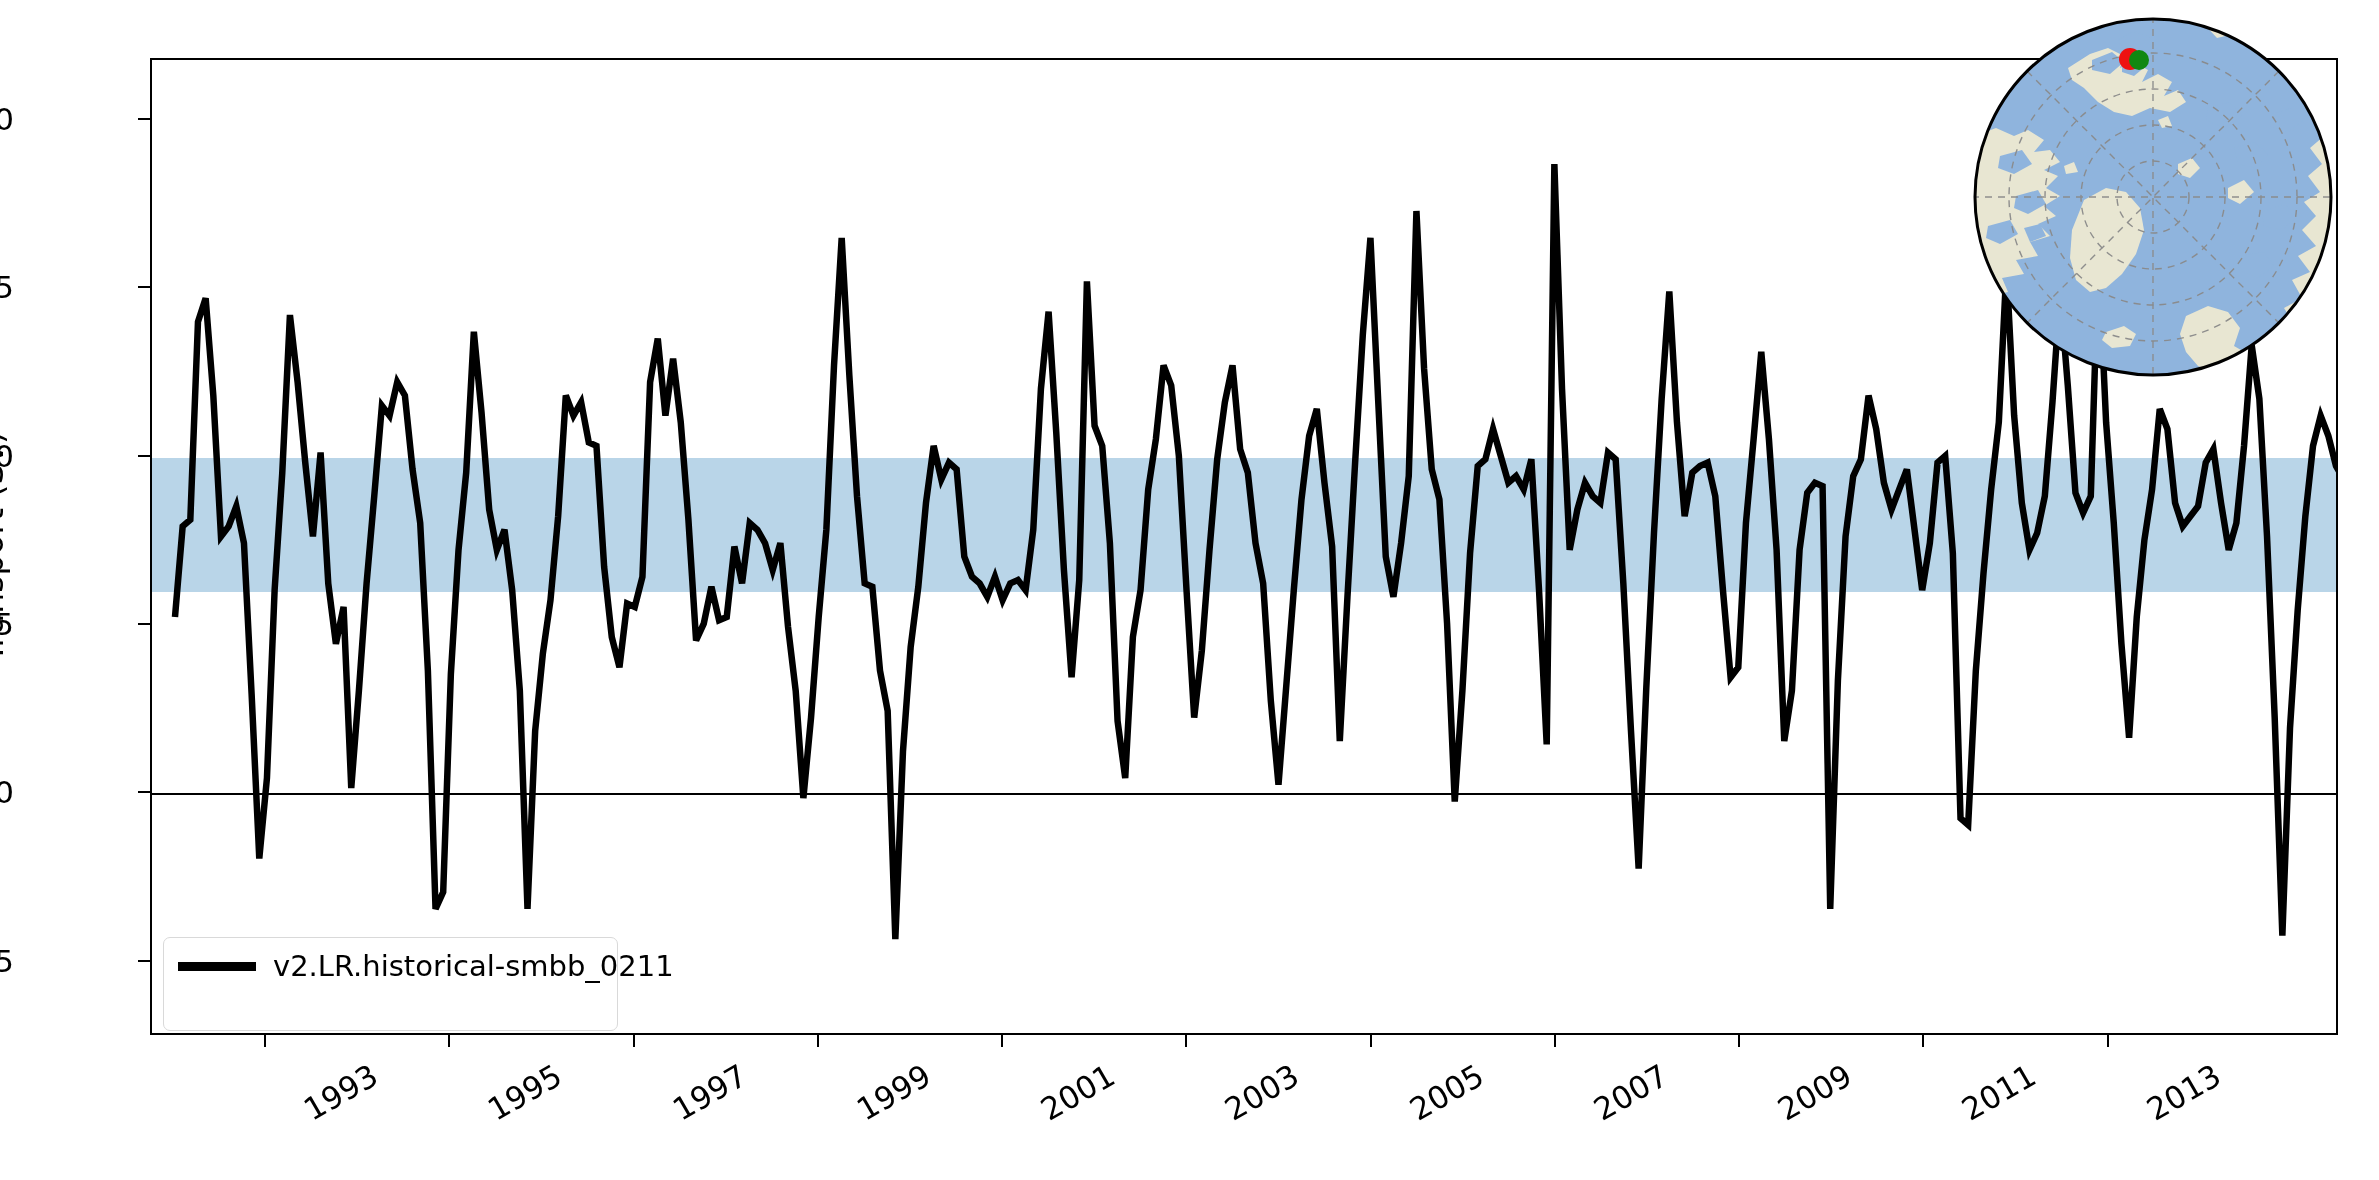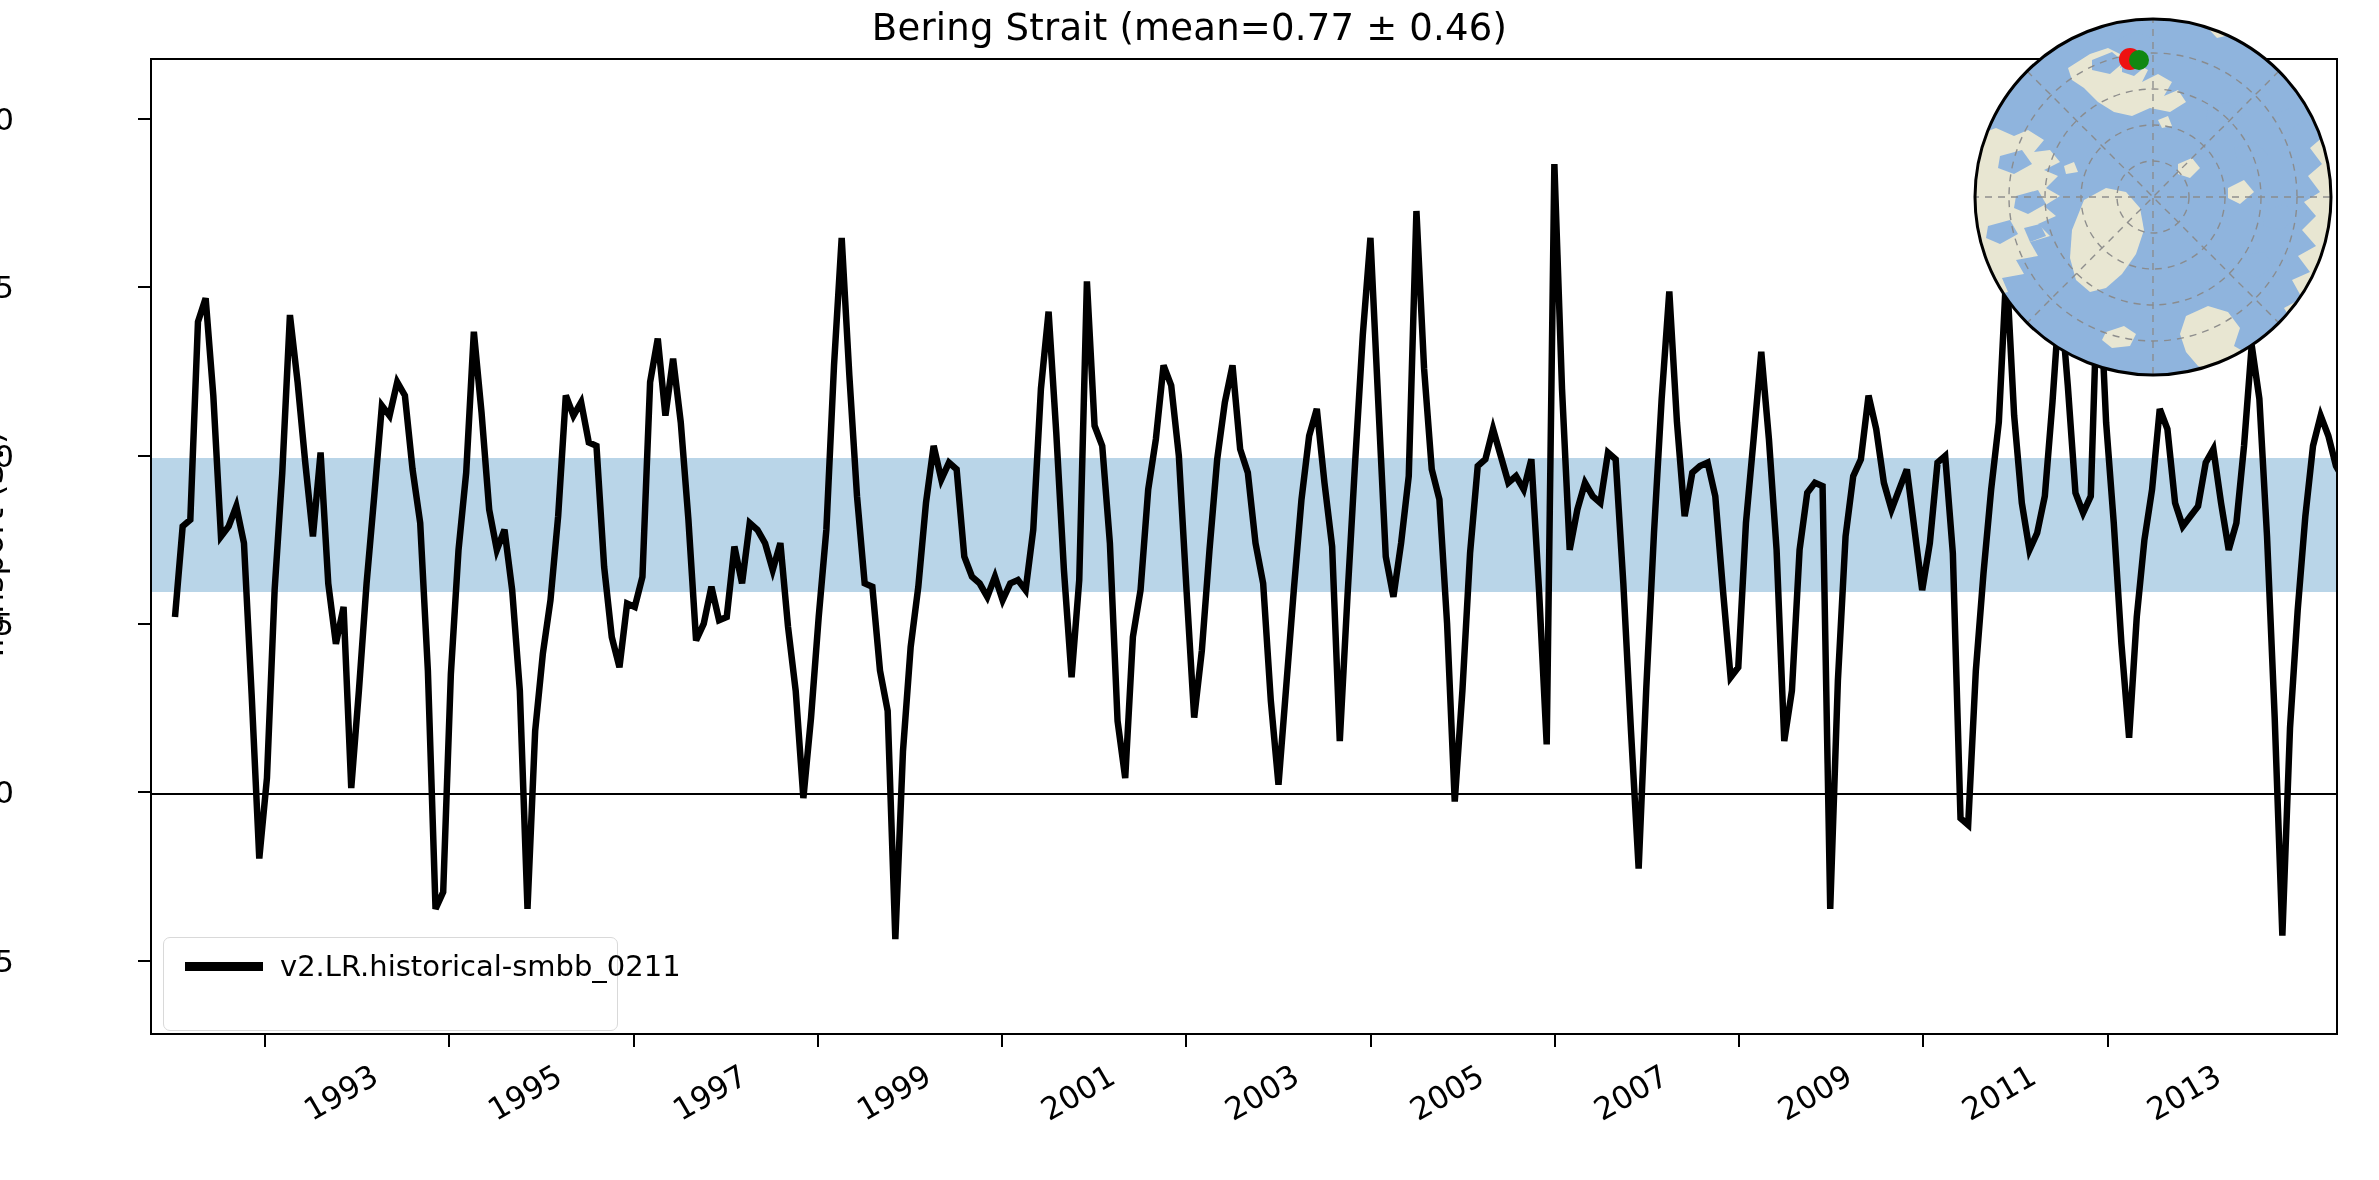--- a/index.html
+++ b/index.html
@@ -41,39 +41,38 @@
   }
   #xlabel{
     position:absolute;left:0;top:1128px;width:2379px;text-align:center;
     font-size:33px;color:#000;
   }
 
   
   #legend{
     position:absolute;left:163px;top:937px;width:455px;height:94px;
     background:#fff;border:1.6px solid #d9d9d9;border-radius:7px;
-    box-sizing:border-box;padding:9px 21px;
+    box-sizing:border-box;padding:9px 14px;
   }
   .legend-row{display:flex;align-items:center;height:38px;}
   .legend-swatch-line{width:78px;height:9px;background:#000;margin-right:17px;flex:none;}
   .legend-swatch-patch{width:78px;height:26px;background:#b9d5e8;margin-right:17px;flex:none;}
   .legend-text{font-size:29px;color:#000;white-space:nowrap;}
 
   
   #inset-map{
     position:absolute;left:1972px;top:16px;width:362px;height:362px;
   }
   #inset-map svg{display:block;}
 </style>
 </head>
 <body>
 
 <div id="figure">
 
-  <div id="chart-title">Bering Strait (mean=0.77 ± 0.46)</div>
 
   <div id="ylabel">Transport (Sv)</div>
 
   <div id="ytick-layer">
       <div class="ytick-label" style="top: 960.883px;">−0.5</div>
       <div class="ytick-mark" style="top: 959.883px; left: 138px;"></div>
       <div class="ytick-label" style="top: 792.434px;">0.0</div>
       <div class="ytick-mark" style="top: 791.434px; left: 138px;"></div>
       <div class="ytick-label" style="top: 623.986px;">0.5</div>
       <div class="ytick-mark" style="top: 622.986px; left: 138px;"></div>

